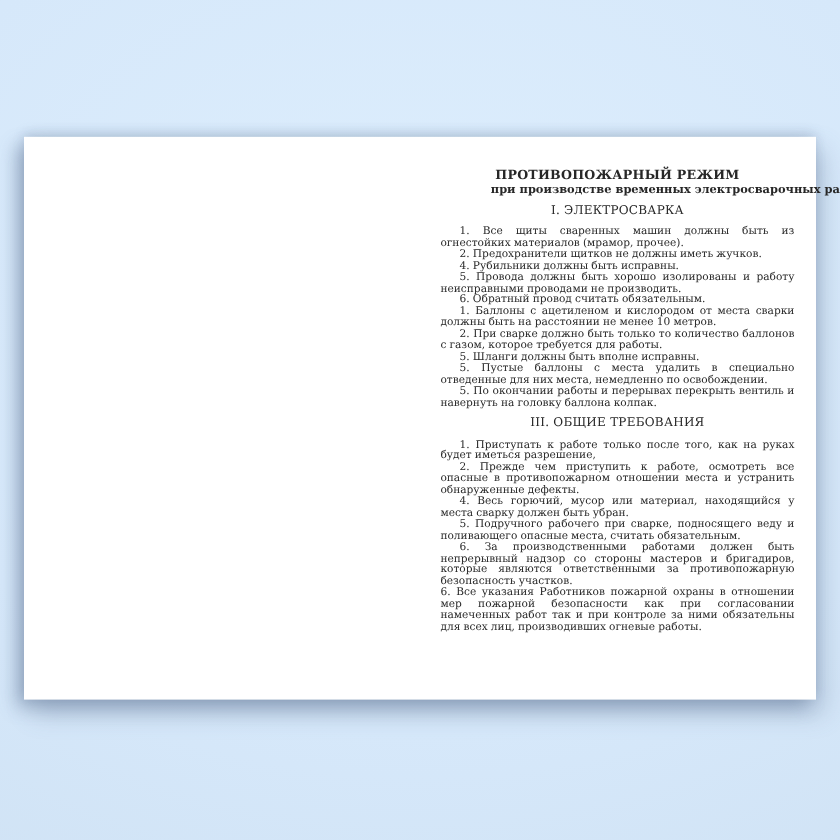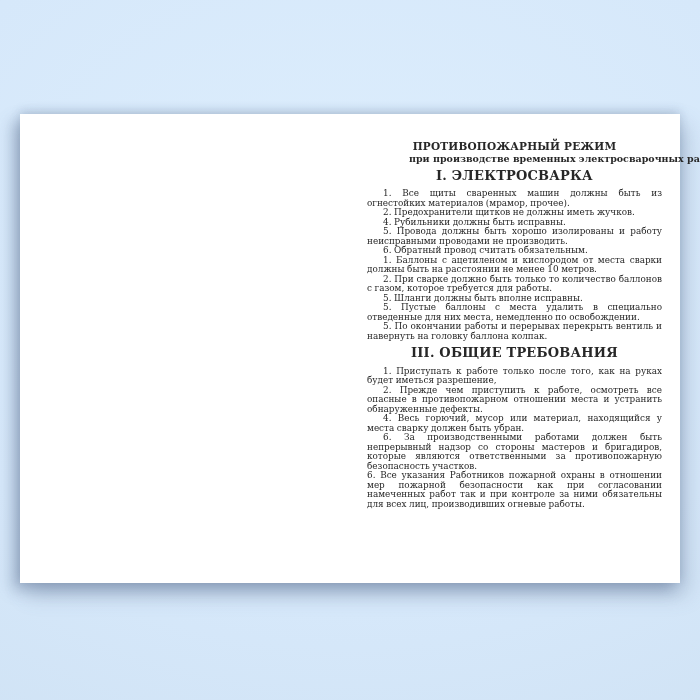--- a/index.html
+++ b/index.html
@@ -55,22 +55,22 @@
     font-weight: bold;
     font-size: 9.5px;
     line-height: 11px;
     white-space: nowrap;
     margin-bottom: 7px;
     margin-left: 42px;
   }
 
   .sec-h {
     text-align: center;
-    font-weight: bold;
-    font-size: 13px;
+    font-weight: normal;
+    font-size: 10px;
     line-height: 10.5px;
     letter-spacing: 0.2px;
     margin: 7px 0 8px 0;
     white-space: nowrap;
   }
 
   .item {
     font-size: 8.85px;
     line-height: 9.5px;
     text-align: justify;
@@ -106,19 +106,20 @@
         <p class="item">5. Шланги должны быть вполне исправны.</p>
         <p class="item">5. Пустые баллоны с места удалить в специально отведенные для них места, немедленно по освобождении.</p>
         <p class="item">5. По окончании работы и перерывах перекрыть вентиль и навернуть на головку баллона колпак.</p>
       </section>
 
       <section>
         <div class="sec-h">III. ОБЩИЕ ТРЕБОВАНИЯ</div>
         <p class="item">1. Приступать к работе только после того, как на руках будет иметься разрешение,</p>
         <p class="item">2. Прежде чем приступить к работе, осмотреть все опасные в противопожарном отношении места и устранить обнаруженные дефекты.</p>
         <p class="item">4. Весь горючий, мусор или материал, находящийся у места сварку должен быть убран.</p>
+        <p class="item">5. Подручного рабочего при сварке, подносящего веду и поливающего опасные места, считать обязательным.</p>
         <p class="item">6. За производственными работами должен быть непрерывный надзор со стороны мастеров и бригадиров, которые являются ответственными за противопожарную безопасность участков.</p>
         <p class="item flush">6. Все указания Работников пожарной охраны в отношении мер пожарной безопасности как при согласовании намеченных работ так и при контроле за ними обязательны для всех лиц, производивших огневые работы.</p>
       </section>
 
     </div>
   </div>
 </div>
 
 </body></html>

